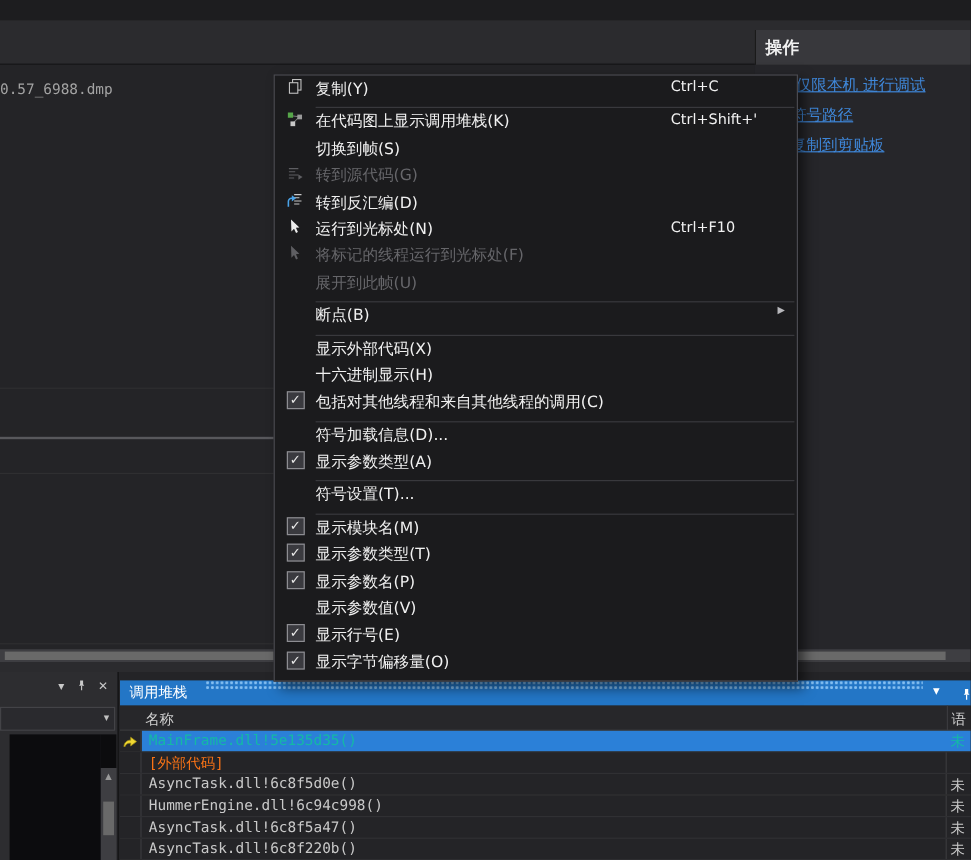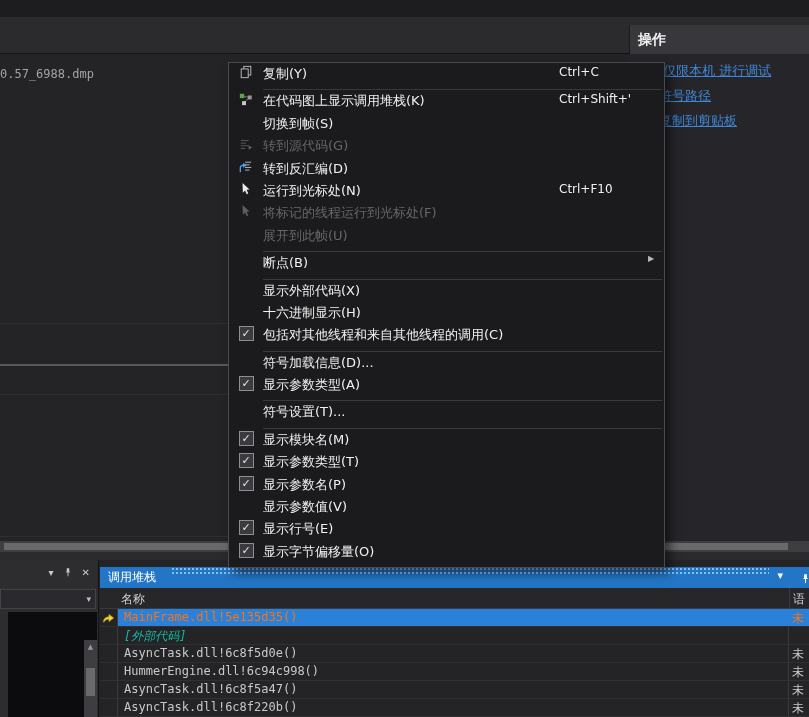--- a/index.html
+++ b/index.html
@@ -53,22 +53,22 @@
   .cs-vline{position:absolute;left:689px;top:0;width:1px;height:21px;background:#3a3a3e;}
   .cs-rows{position:absolute;left:1px;top:49px;width:710px;}
   .cs-row{position:relative;height:18px;border-bottom:1px solid #303033;box-sizing:border-box;
           font-family:"DejaVu Sans Mono",monospace;font-size:12px;color:#c9c9c9;cursor:default;}
   .cs-gutter{position:absolute;left:0;top:0;width:18px;height:17px;border-right:1px solid #3a3a3e;box-sizing:border-box;
              display:flex;align-items:center;justify-content:center;background:#242427;}
   .cs-name{position:absolute;left:24px;top:1px;white-space:nowrap;}
   .cs-lang{position:absolute;left:692px;top:1px;font-family:"DejaVu Sans",sans-serif;}
   .cs-langline{position:absolute;left:688px;top:0;width:1px;height:17px;background:#3a3a3e;}
   .cs-row.selected .rowbg{position:absolute;left:18px;top:0;right:0;height:17px;background:#2b80d8;}
-  .cs-row.selected .cs-name,.cs-row.selected .cs-lang{color:#f97316;}
-  .cs-row.dim .cs-name{color:#14b8a6;font-style:italic;}
+  .cs-row.selected .cs-name,.cs-row.selected .cs-lang{color:#14b8a6;}
+  .cs-row.dim .cs-name{color:#f97316;}
 
   
   .menu{left:228px;top:62px;width:437px;background:#1b1b1d;border:1px solid #4a4a50;box-sizing:border-box;
         box-shadow:5px 5px 10px rgba(0,0,0,.55);padding:2px 0;z-index:10;}
   .mi{height:22.4px;display:flex;align-items:flex-start;cursor:pointer;}
   .mi .gutter{width:34px;display:flex;align-items:center;justify-content:center;flex:none;}
   .mi .label{width:296px;flex:none;font-size:13px;color:#f1f1f1;white-space:nowrap;overflow:hidden;}
   .mi .shortcut{flex:1;font-size:12px;color:#f1f1f1;text-align:left;}
   .mi .arrowbox{width:16px;flex:none;text-align:left;color:#b8b8bc;font-size:8px;}
   .mi.disabled .label,.mi.disabled .shortcut{color:#66666a;}

